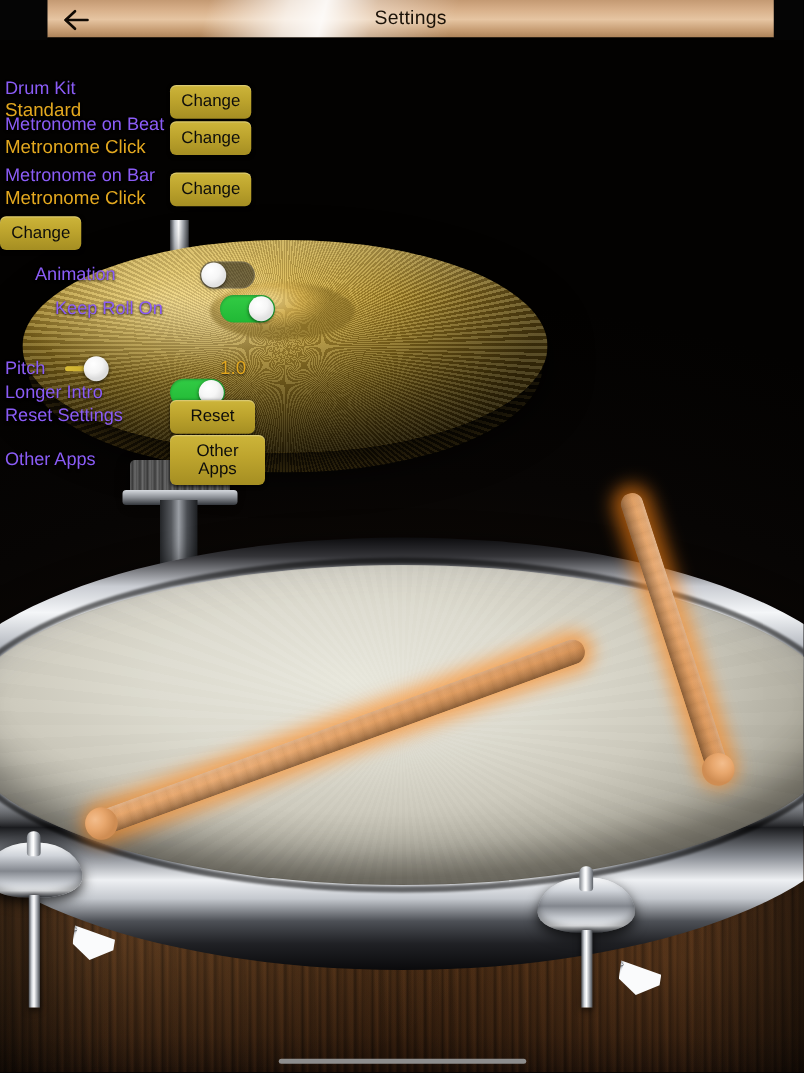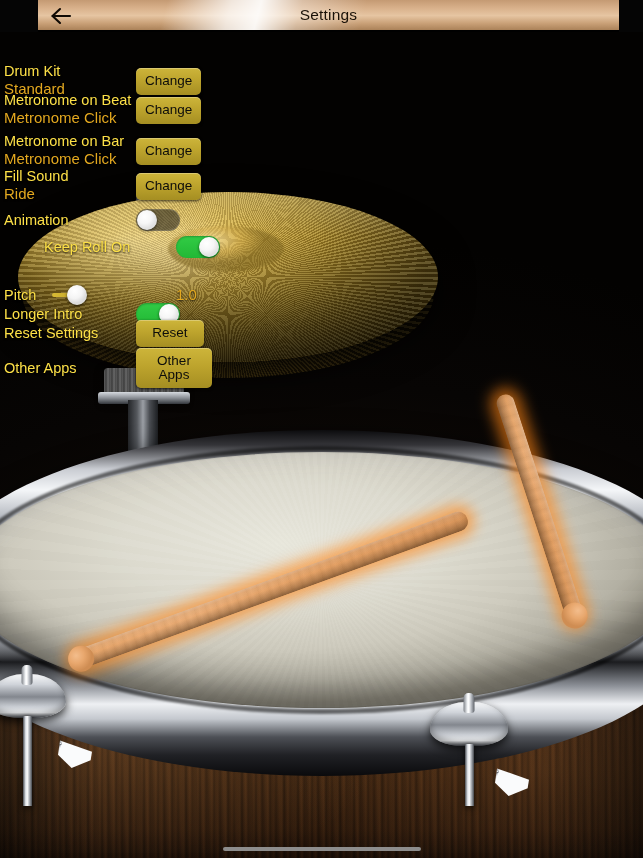--- a/index.html
+++ b/index.html
@@ -220,21 +220,21 @@
   .back-btn svg { display:block; }
 
   
   .settings { position:absolute; left:0; top:32px; width:643px; height:320px; z-index:10; }
   .row {
     position:absolute; left:0; width:330px;
     display:flex; align-items:flex-start;
   }
   .labels { width:136px; flex:0 0 136px; padding-left:4px; }
   .lbl-main {
-    display:block; font-size:14.5px; line-height:17px; color:#fde047;
+    display:block; font-size:14.5px; line-height:17px; color:#8b5cf6;
     text-shadow:0 1px 2px rgba(0,0,0,0.9); white-space:nowrap;
   }
   .lbl-sub {
     display:block; font-size:15px; line-height:17px; color:#e3a81f;
     text-shadow:0 1px 2px rgba(0,0,0,0.9); white-space:nowrap;
   }
 
   .gold-btn {
     display:inline-block; border:none; cursor:pointer;
     background: linear-gradient(180deg,#cdb53a 0%, #bda42d 45%, #a58e22 100%);
@@ -369,28 +369,24 @@
 
     <div class="row" style="top:101px;">
       <div class="labels">
         <span class="lbl-main">Metronome on Bar</span>
         <span class="lbl-sub">Metronome Click</span>
       </div>
       <button class="gold-btn" style="margin-top:5px;">Change</button>
     </div>
 
     <div class="row" style="top:136px;">
-      <div class="labels">
-        <span class="lbl-main">Fill Sound</span>
-        <span class="lbl-sub">Ride</span>
-      </div>
       <button class="gold-btn" style="margin-top:5px;">Change</button>
     </div>
 
-    <div class="row" style="top:177px; align-items:center;">
+    <div class="row" style="top:177px; align-items:center;padding-left:24px;">
       <div class="labels">
         <span class="lbl-main">Animation</span>
       </div>
       <div class="toggle off">
         <span class="track"></span>
         <span class="knob"></span>
       </div>
     </div>
 
     <div class="row" style="top:204px; align-items:center;margin-left:40px;">

